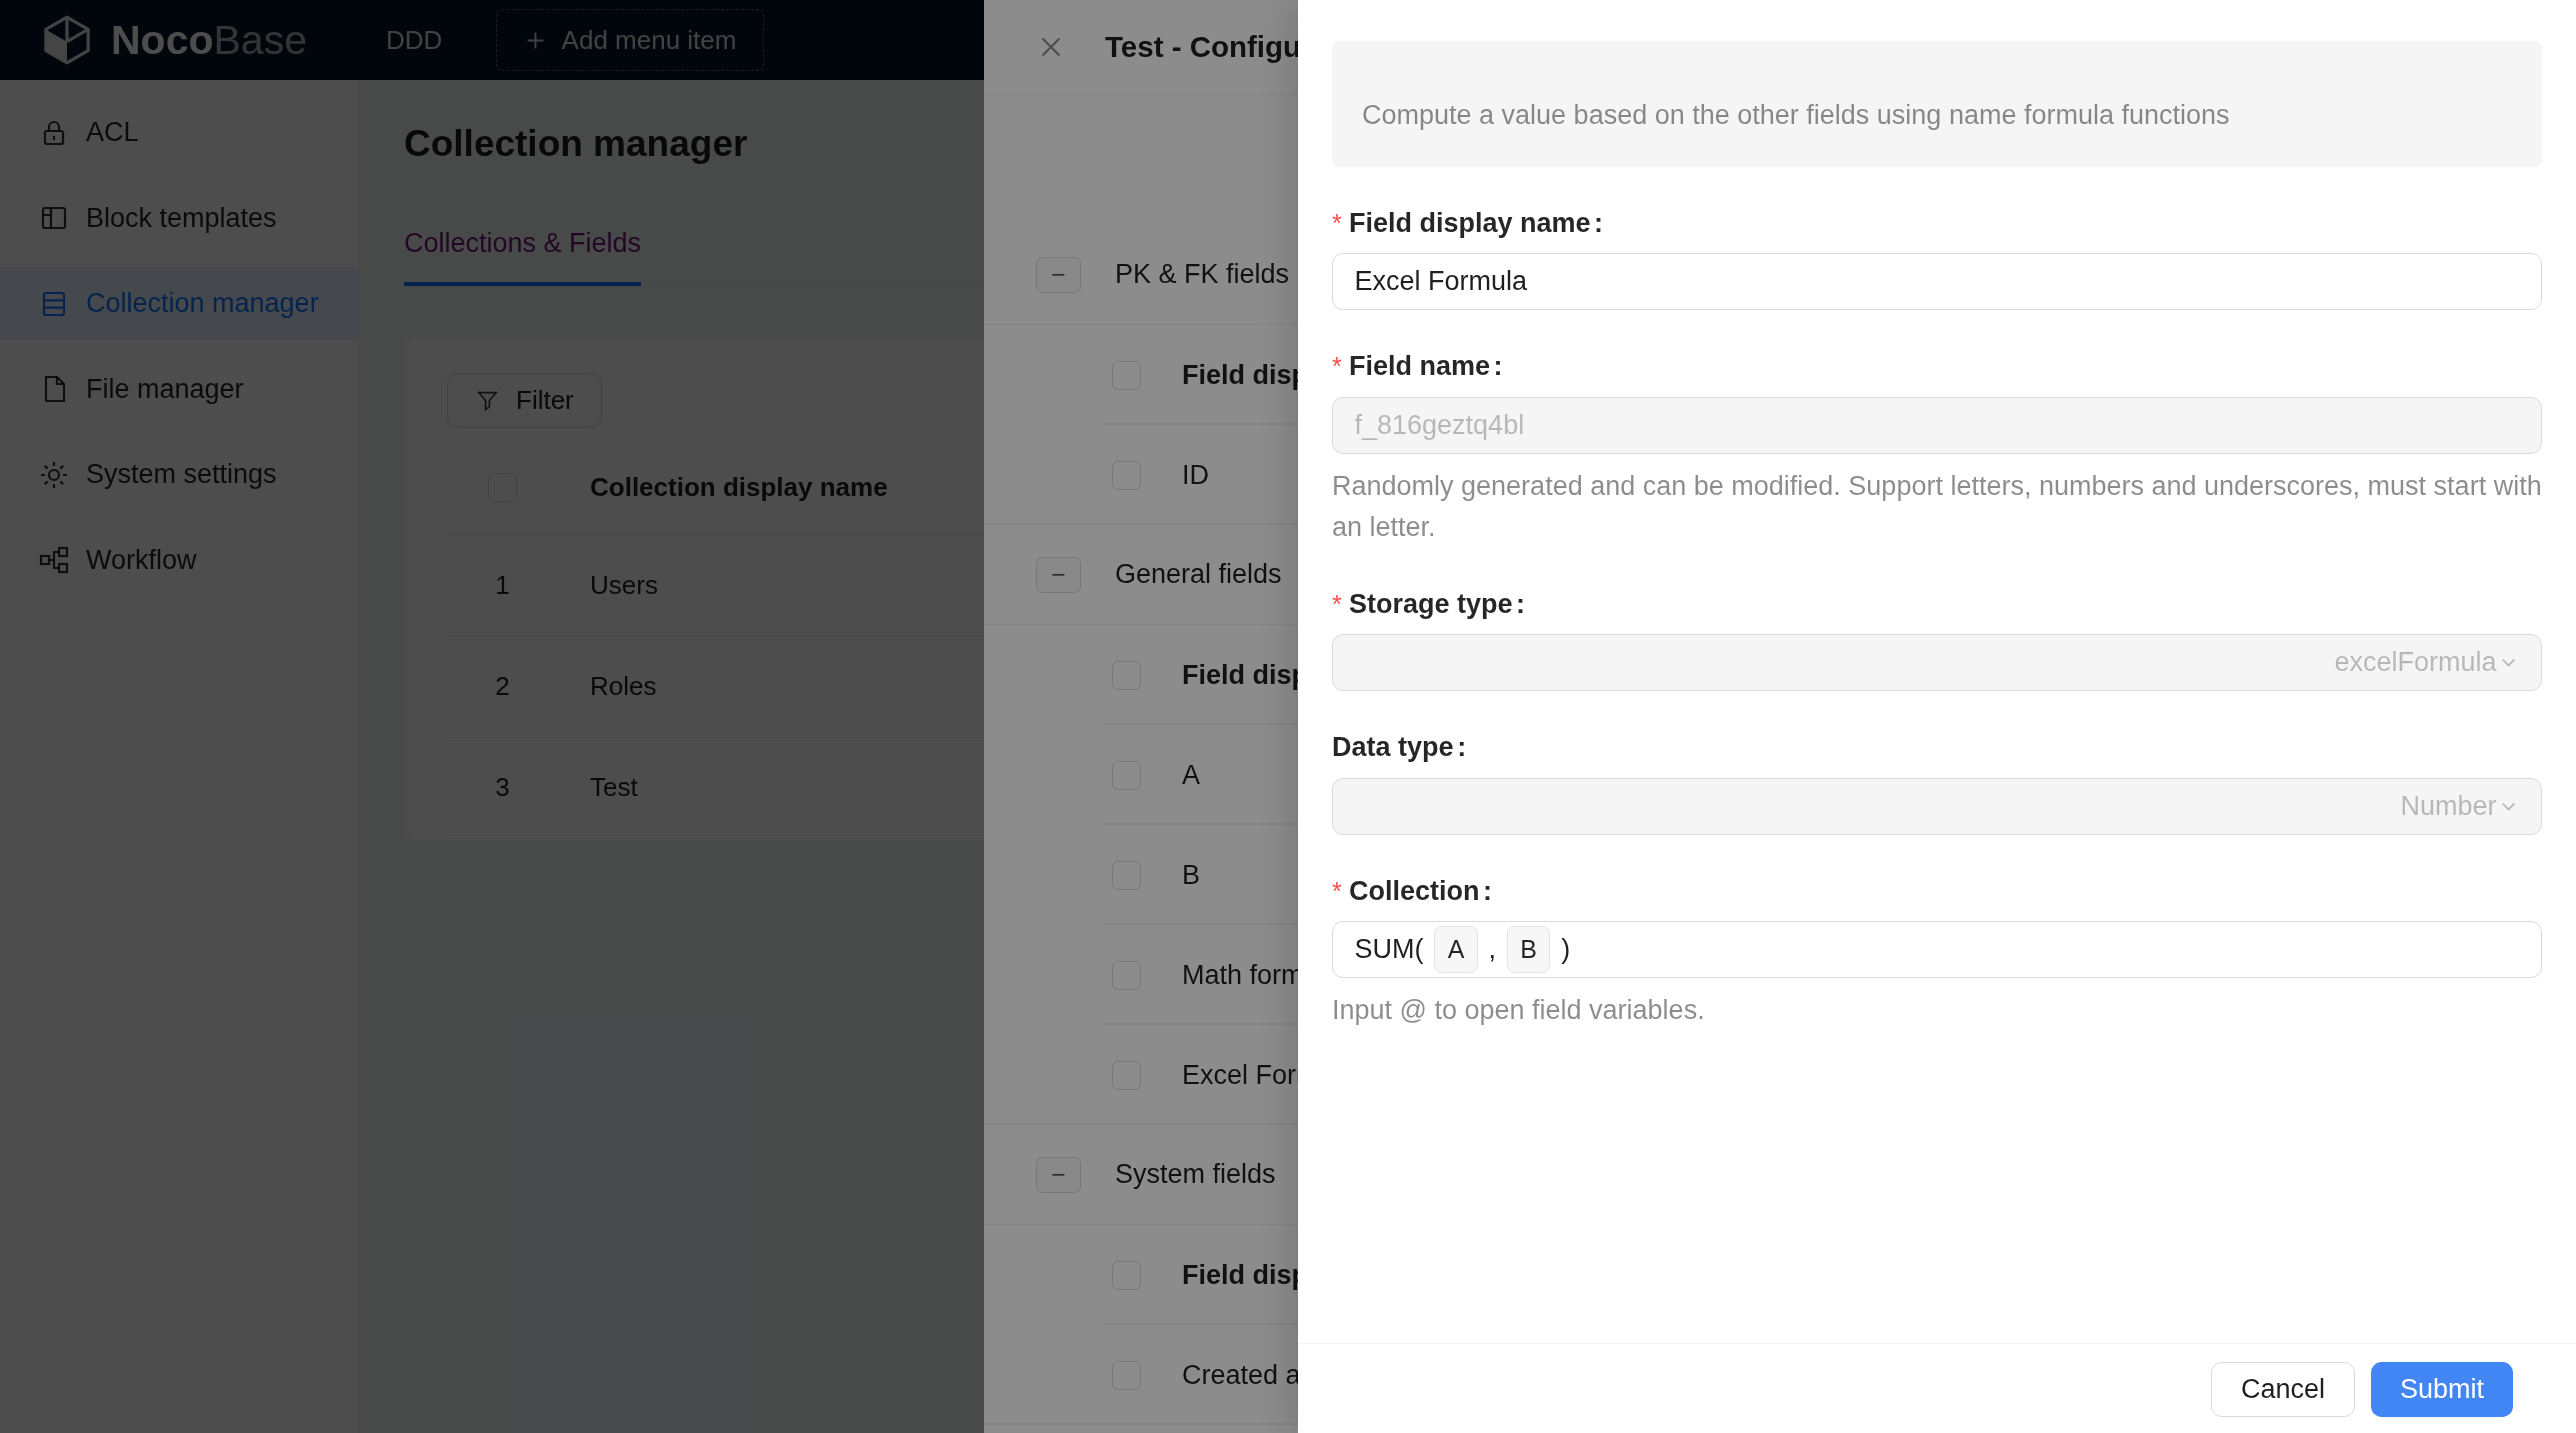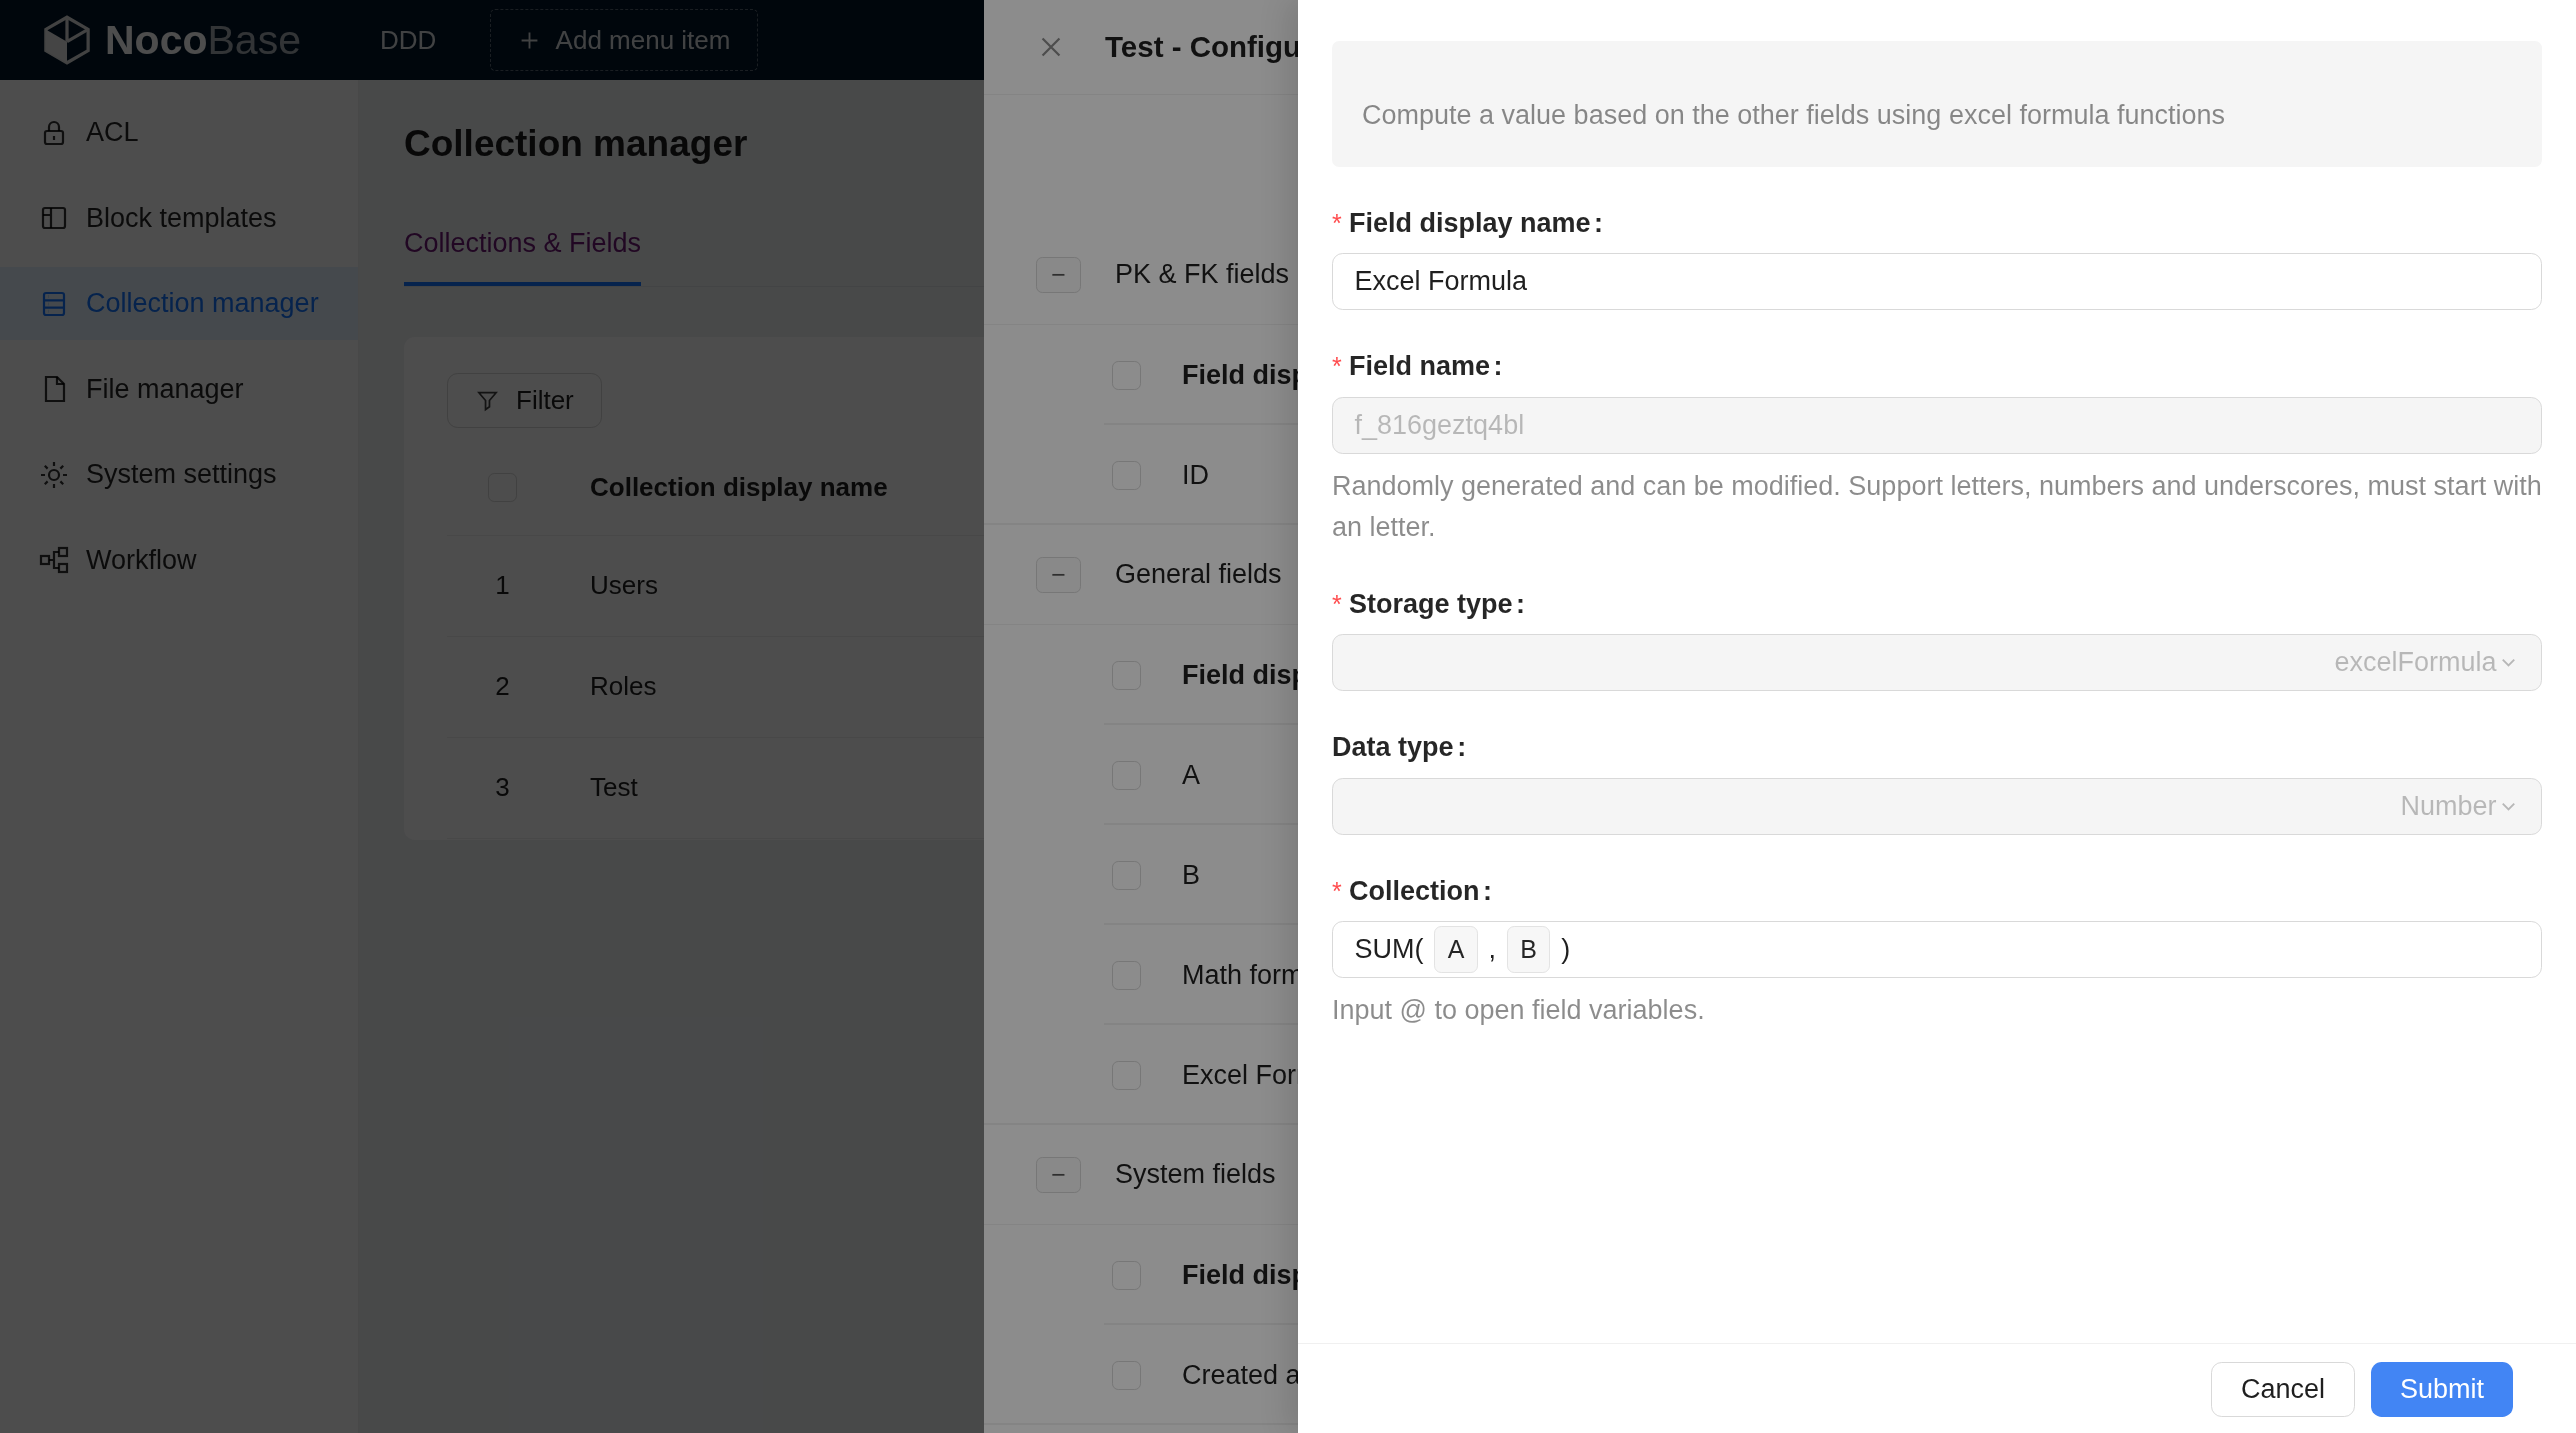--- a/index.html
+++ b/index.html
@@ -12,21 +12,21 @@
     overflow:hidden;
   }
   svg { display:block; }
 
   
   .navbar {
     position:absolute; top:0; left:0; width:100%; height:80px;
     background:#001529; display:flex; align-items:center;
     padding:0 41px; z-index:10;
   }
-  .logo { display:flex; align-items:center; gap:12px; cursor:pointer; }
+  .logo { display:flex; align-items:center; gap:18px; cursor:pointer; }
   .logo-icon { width:52px; height:52px; }
   .brand { font-size:41px; letter-spacing:0; color:#fff; font-weight:700; }
   .brand .light { color:rgba(255,255,255,0.65); font-weight:400; }
   .nav-item {
     margin-left:79px; color:rgba(255,255,255,0.85); font-size:26px; cursor:pointer;
   }
   .add-menu-btn {
     margin-left:54px; display:inline-flex; align-items:center; gap:14.3px;
     background:transparent; border:1.8px dashed rgba(255,255,255,0.35);
     border-radius:5.4px; color:rgba(255,255,255,0.85); font-size:26px;
@@ -371,21 +371,21 @@
   </div>
 </aside>
 
 <div class="mask2"></div>
 
 <aside class="drawer drawer2">
 
   <div class="d2-body">
 
     <div class="info-box">
-      <div class="info-desc">Compute a value based on the other fields using excel formula functions</div>
+      <div class="info-desc">Compute a value based on the other fields using name formula functions</div>
     </div>
 
     <div class="form-item">
       <div class="f-label">
         <span class="req">*</span>
         <span>Field display name</span>
         <span class="colon">:</span>
       </div>
       <div class="input">Excel Formula</div>
     </div>

